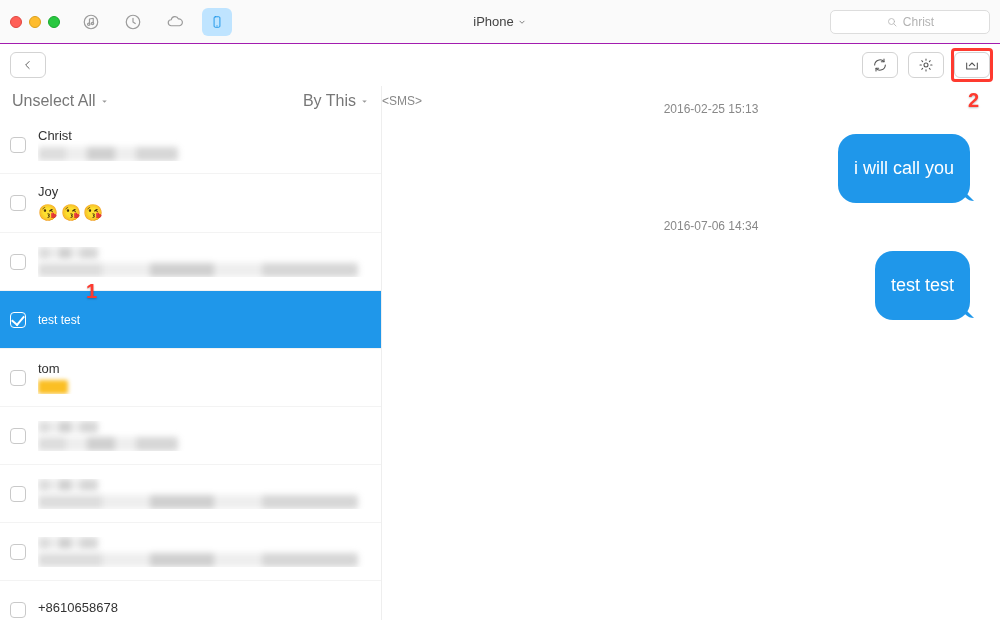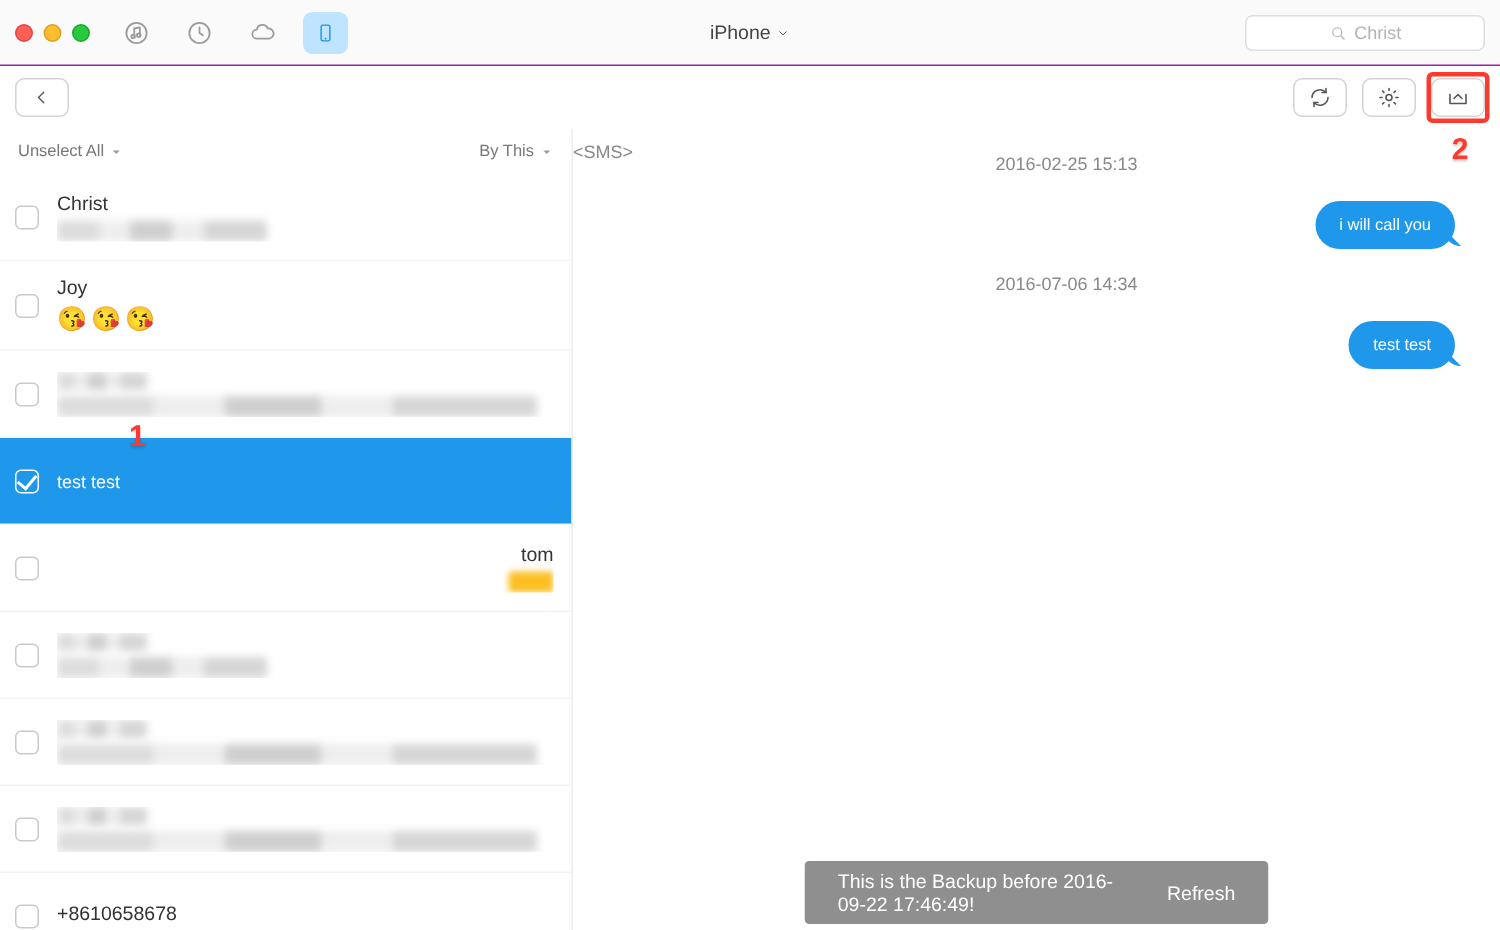--- a/index.html
+++ b/index.html
@@ -68,21 +68,21 @@
     position:absolute; font-weight:700; font-size:20px; color:#fe3a2f;
     text-shadow:0 1px 2px rgba(0,0,0,.25);
   }
   .callout.two { right:21px; top:45px; }
 
   
   .main { display:flex; height:calc(620px - 44px - 42px); }
   .sidebar { width:382px; border-right:1px solid #eee; display:flex; flex-direction:column; position:relative; }
   .list-header {
     height:30px; display:flex; align-items:center; justify-content:space-between;
-    padding:0 12px; font-size:11px; color:#777;
+    padding:0 12px; font-size:16px; color:#777;
   }
   .list-header .lh-left, .list-header .lh-right { display:flex; align-items:center; gap:4px; }
   .threads { flex:1; overflow:hidden; }
   .thread {
     display:flex; align-items:center; gap:12px;
     padding:10px 12px 10px 10px;
     border-bottom:1px solid #f3f3f3;
     min-height:58px;
   }
   .thread .cb {
@@ -118,22 +118,22 @@
   .sidebar .callout.one { left:86px; top:194px; }
 
   
   .convo { flex:1; position:relative; display:flex; flex-direction:row; }
   .convo-head { text-align:center; font-size:12px; color:#888; padding:8px 0 6px; }
   .convo-body { flex:1; padding:0 30px; overflow:hidden; }
   .day { text-align:center; font-size:12px; color:#888; margin:16px 0 18px; }
   .row { display:flex; }
   .row.out { justify-content:flex-end; }
   .bubble {
-    background:#1f97ea; color:#fff; font-size:11px;
-    padding:10px 16px; border-radius:18px; position:relative;
+    background:#1f97ea; color:#fff; font-size:18px;
+    padding:24px 16px; border-radius:18px; position:relative;
     max-width:70%;
   }
   .bubble.out::after{
     content:""; position:absolute; right:-4px; bottom:2px;
     width:12px; height:12px; background:#1f97ea;
     border-bottom-left-radius:12px;
     clip-path:polygon(0 0,100% 100%,0 100%);
   }
 
   .status-banner{
@@ -284,21 +284,21 @@
           </div>
         </div>
         <div class="thread selected">
           <div class="cb"></div>
           <div class="meta" style="flex: 1 1 0%;">
             <div class="preview">test test</div>
           </div>
         </div>
         <div class="thread">
           <div class="cb"></div>
-          <div class="meta" style="flex: 1 1 0%; align-items: flex-end;">
+          <div class="meta" style="flex: 1 1 0%;">
             <div class="name">tom</div>
             <div class="preview">
               <div class="blur-chip"></div>
             </div>
           </div>
         </div>
         <div class="thread">
           <div class="cb"></div>
           <div class="meta" style="flex: 1 1 0%;">
             <div class="name">
@@ -349,19 +349,15 @@
         <div class="day">2016-02-25 15:13</div>
         <div class="row out">
           <div class="bubble out">i will call you</div>
         </div>
         <div class="day">2016-07-06 14:34</div>
         <div class="row out">
           <div class="bubble out">test test</div>
         </div>
       </div>
 
-    <div class="status-banner">
-      <span>This is the Backup before 2016-09-22 17:46:49!</span>
-      <span class="refresh">Refresh</span>
-    </div>
   </div>
 
 </div>
 
 </body></html>

